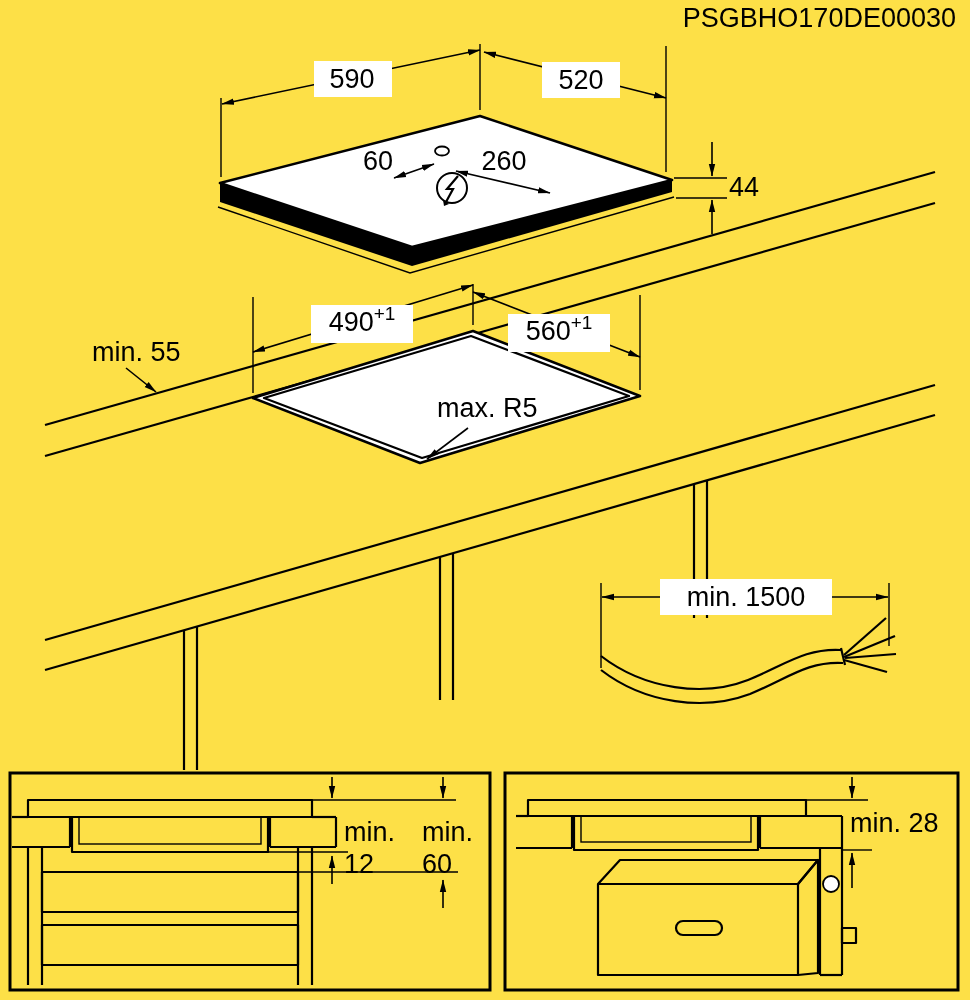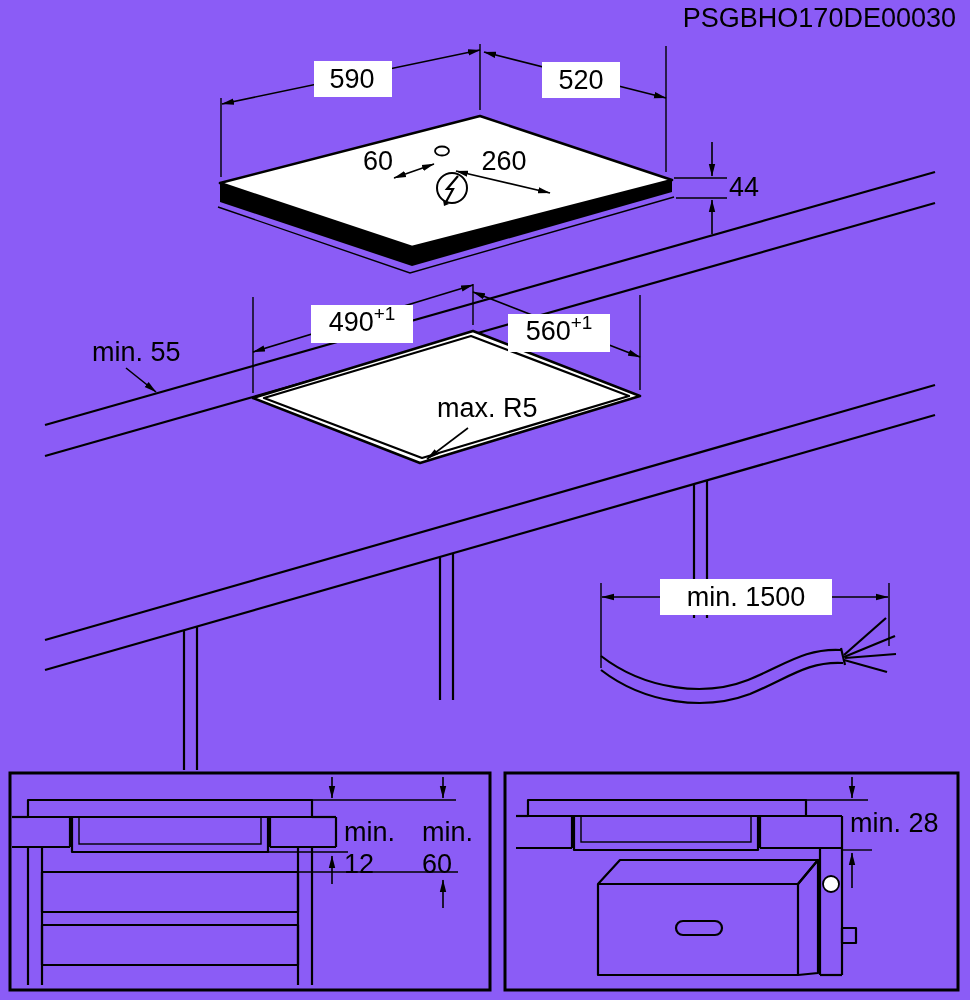--- a/index.html
+++ b/index.html
@@ -1,16 +1,16 @@
 <!DOCTYPE html>
 <html><head>
 <meta charset="utf-8">
 <style>
   html,body{margin:0;padding:0;background:#fff;}
-  .page{width:970px;height:1000px;position:relative;background:#8b5cf6;overflow:hidden;}
+  .page{width:970px;height:1000px;position:relative;background:#fde047;overflow:hidden;}
   svg{display:block;}
   text{font-family:"Liberation Sans",sans-serif;font-size:27px;fill:#000;}
   .sup{font-size:19px;}
   .obj{stroke:#000;stroke-width:2.2;fill:none;stroke-linejoin:round;}
   .obj3{stroke:#000;stroke-width:2.6;fill:#fff;stroke-linejoin:round;}
   .dim{stroke:#000;stroke-width:1.6;fill:none;}
   .ext{stroke:#000;stroke-width:1.4;fill:none;}
   .blk{fill:#000;stroke:none;}
   .wbg{fill:#fff;stroke:none;}
   .border{stroke:#000;stroke-width:3;fill:none;}

